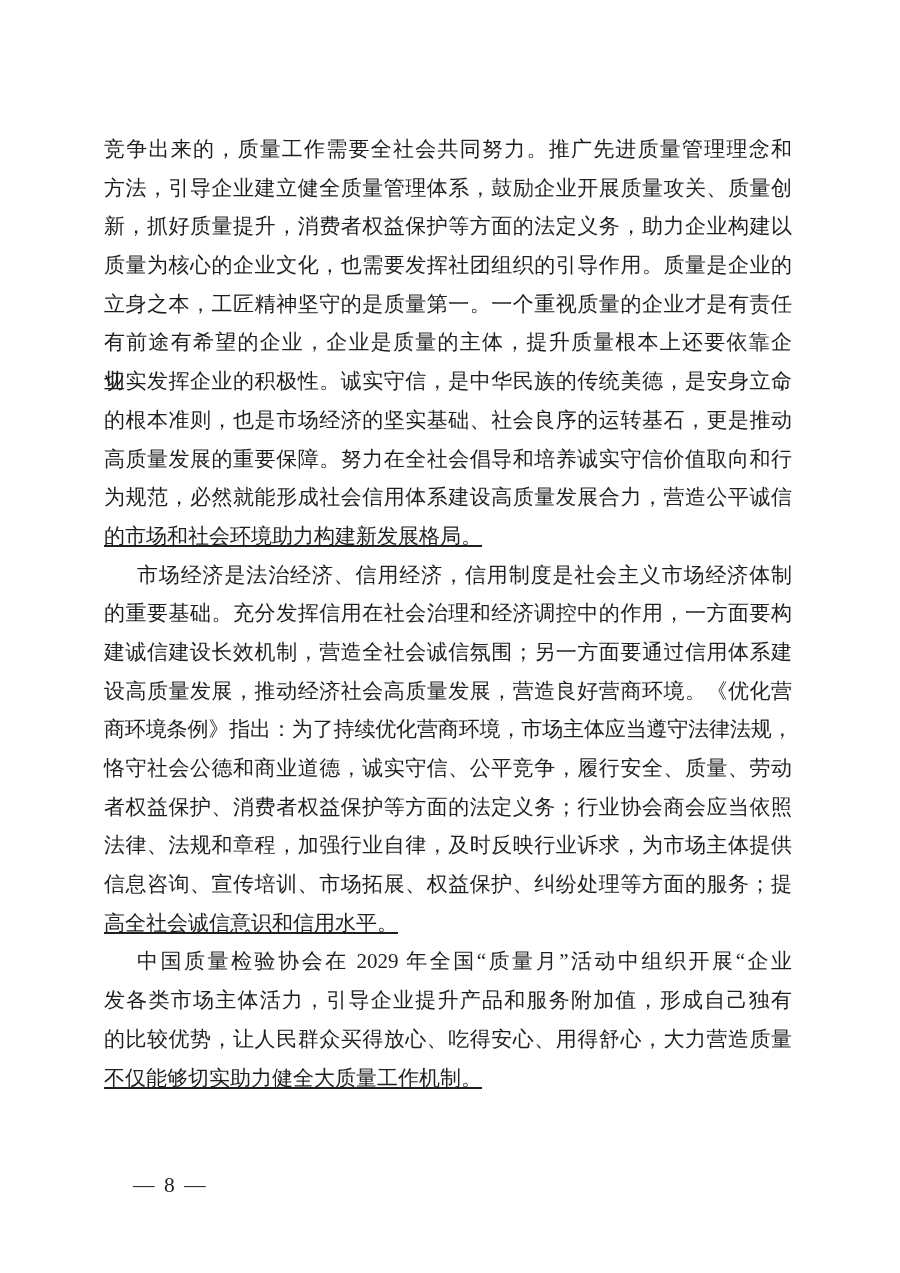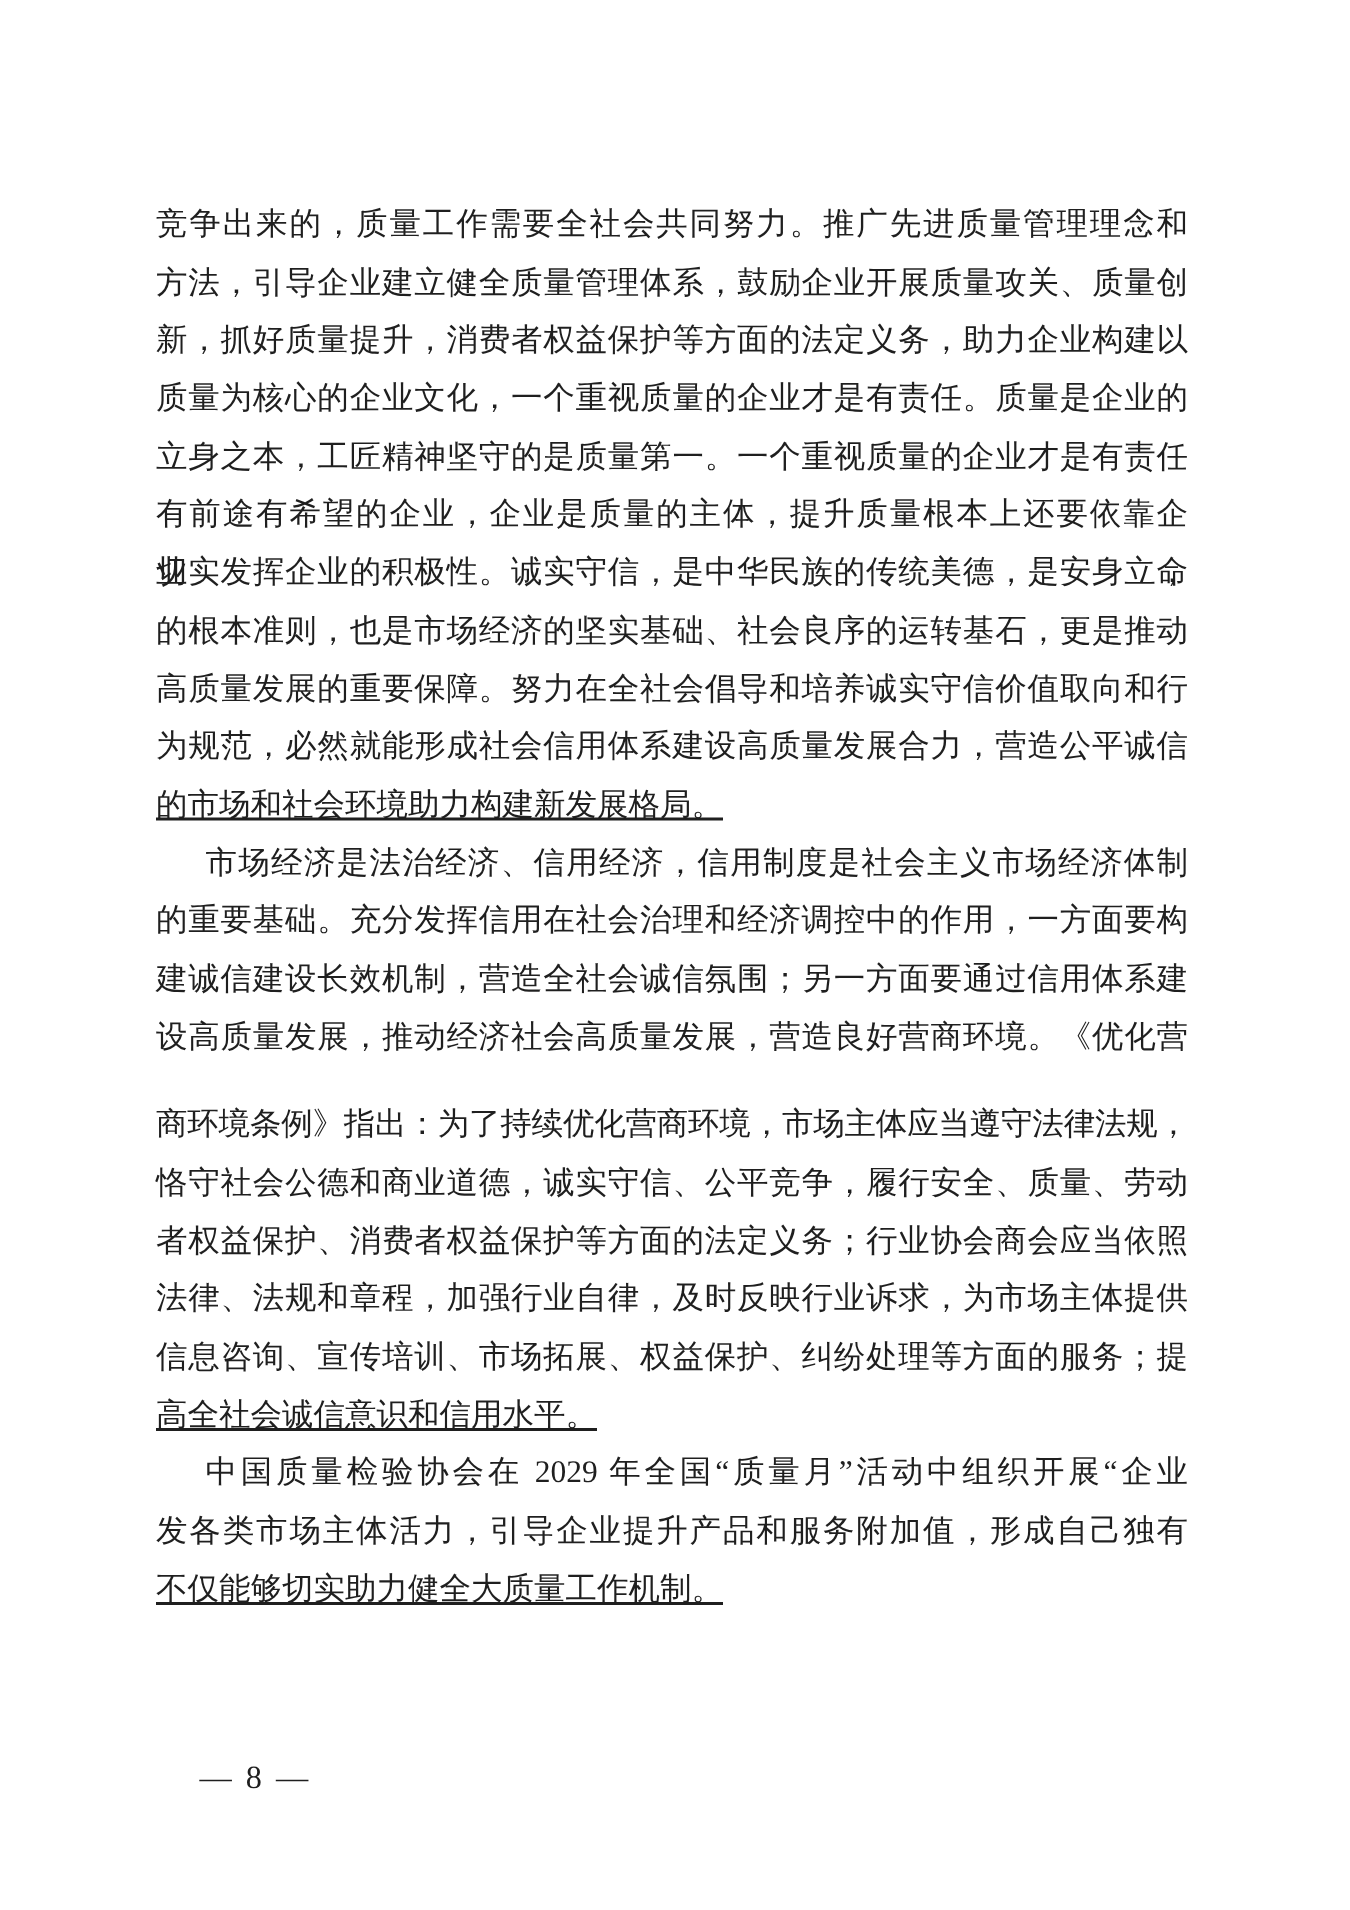--- a/index.html
+++ b/index.html
@@ -39,21 +39,20 @@
     line-height: 38.7px;
     text-align: justify;
     text-align-last: justify;
     overflow: visible;
   }
   .line.indent {
     padding-left: 33px;
   }
   .line.squeeze {
     letter-spacing: -0.7px;
-    margin-top: 20px;
   }
   .line.last {
     text-align-last: left;
     text-decoration: underline;
   }
   .pagenumber {
     position: absolute;
     left: 133px;
     top: 1170px;
     height: 30px;
@@ -67,21 +66,21 @@
 <body>
 
 <div class="page">
 
   <div class="textblock">
 
     <div class="para">
       <div class="line">竞争出来的，质量工作需要全社会共同努力。推广先进质量管理理念和</div>
       <div class="line">方法，引导企业建立健全质量管理体系，鼓励企业开展质量攻关、质量创</div>
       <div class="line">新，抓好质量提升，消费者权益保护等方面的法定义务，助力企业构建以</div>
-      <div class="line">质量为核心的企业文化，一个重视质量的企业才是有责任。质量是企业的</div>
+      <div class="line">质量为核心的企业文化，也需要发挥社团组织的引导作用。质量是企业的</div>
       <div class="line">立身之本，工匠精神坚守的是质量第一。一个重视质量的企业才是有责任</div>
       <div class="line">有前途有希望的企业，企业是质量的主体，提升质量根本上还要依靠企业，</div>
       <div class="line">切实发挥企业的积极性。诚实守信，是中华民族的传统美德，是安身立命</div>
       <div class="line">的根本准则，也是市场经济的坚实基础、社会良序的运转基石，更是推动</div>
       <div class="line">高质量发展的重要保障。努力在全社会倡导和培养诚实守信价值取向和行</div>
       <div class="line">为规范，必然就能形成社会信用体系建设高质量发展合力，营造公平诚信</div>
       <div class="line last">的市场和社会环境助力构建新发展格局。</div>
     </div>
 
     <div class="para">
@@ -93,20 +92,21 @@
       <div class="line">恪守社会公德和商业道德，诚实守信、公平竞争，履行安全、质量、劳动</div>
       <div class="line">者权益保护、消费者权益保护等方面的法定义务；行业协会商会应当依照</div>
       <div class="line">法律、法规和章程，加强行业自律，及时反映行业诉求，为市场主体提供</div>
       <div class="line">信息咨询、宣传培训、市场拓展、权益保护、纠纷处理等方面的服务；提</div>
       <div class="line last">高全社会诚信意识和信用水平。</div>
     </div>
 
     <div class="para">
       <div class="line indent">中国质量检验协会在 2029 年全国“质量月”活动中组织开展“企业</div>
       <div class="line">发各类市场主体活力，引导企业提升产品和服务附加值，形成自己独有</div>
+      <div class="line">的比较优势，让人民群众买得放心、吃得安心、用得舒心，大力营造质量</div>
       <div class="line last">不仅能够切实助力健全大质量工作机制。</div>
     </div>
 
   </div>
 
   <div class="pagenumber">— 8 —</div>
 
 </div>
 
 </body></html>

